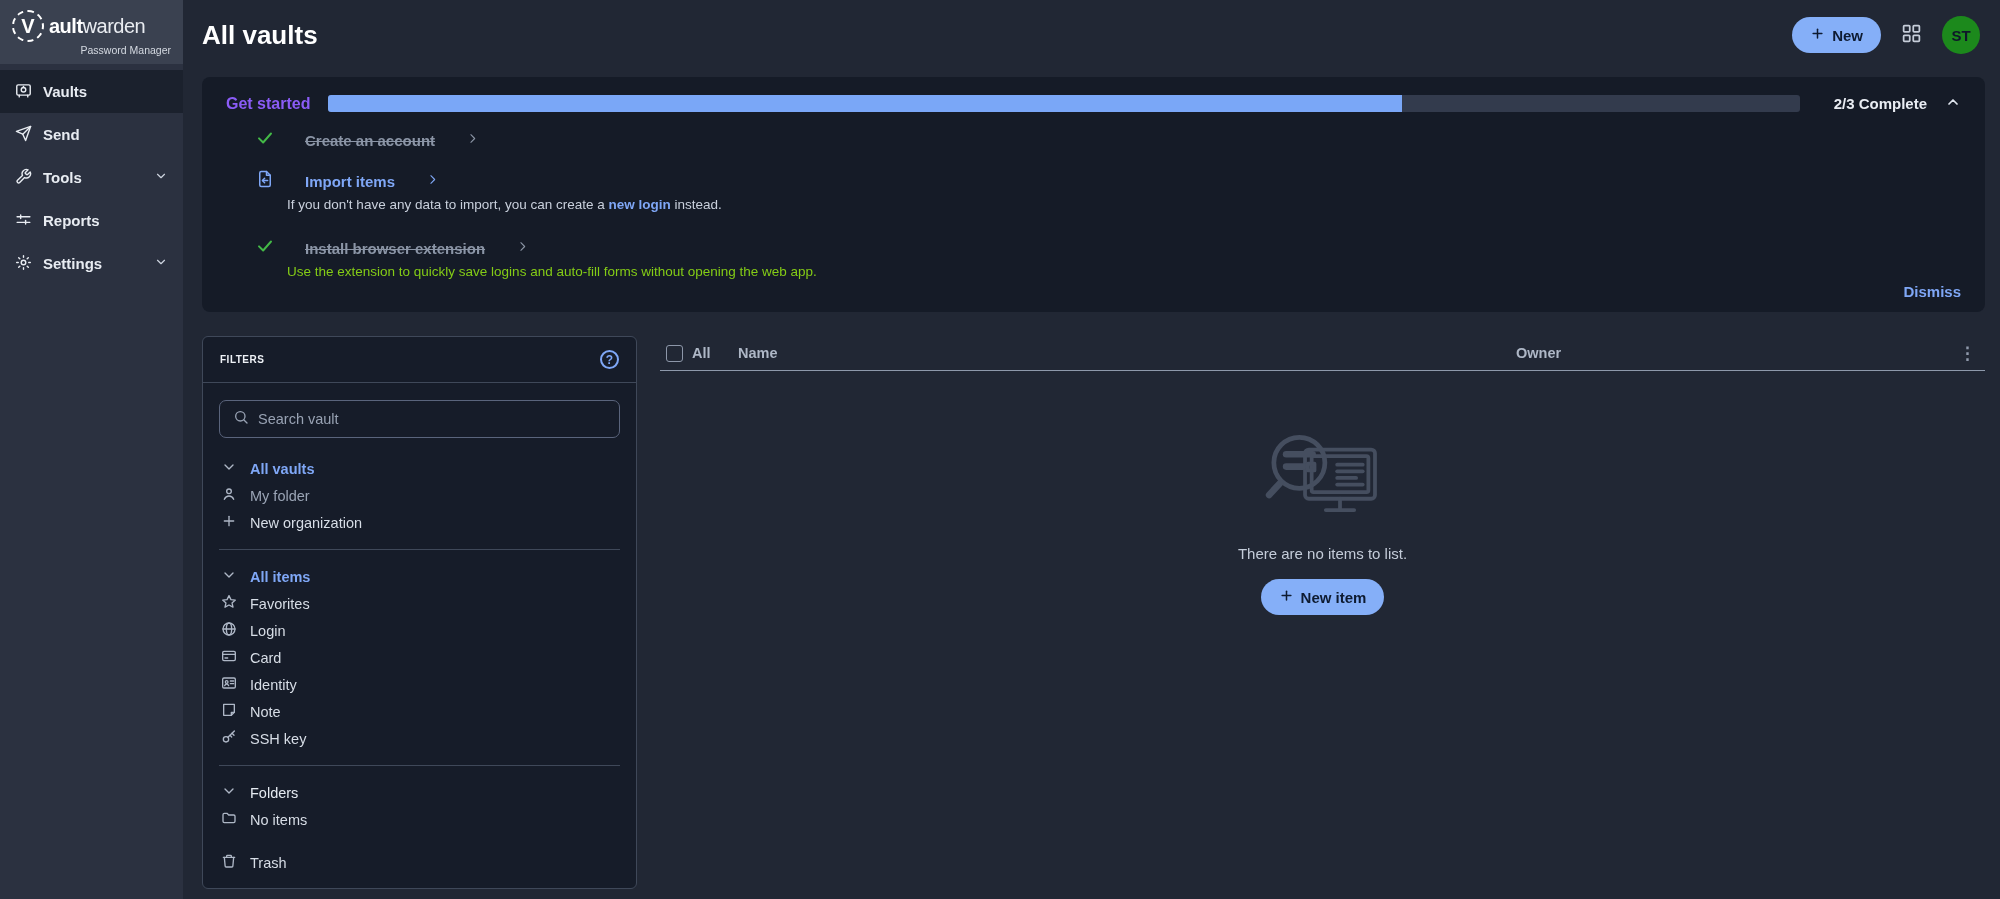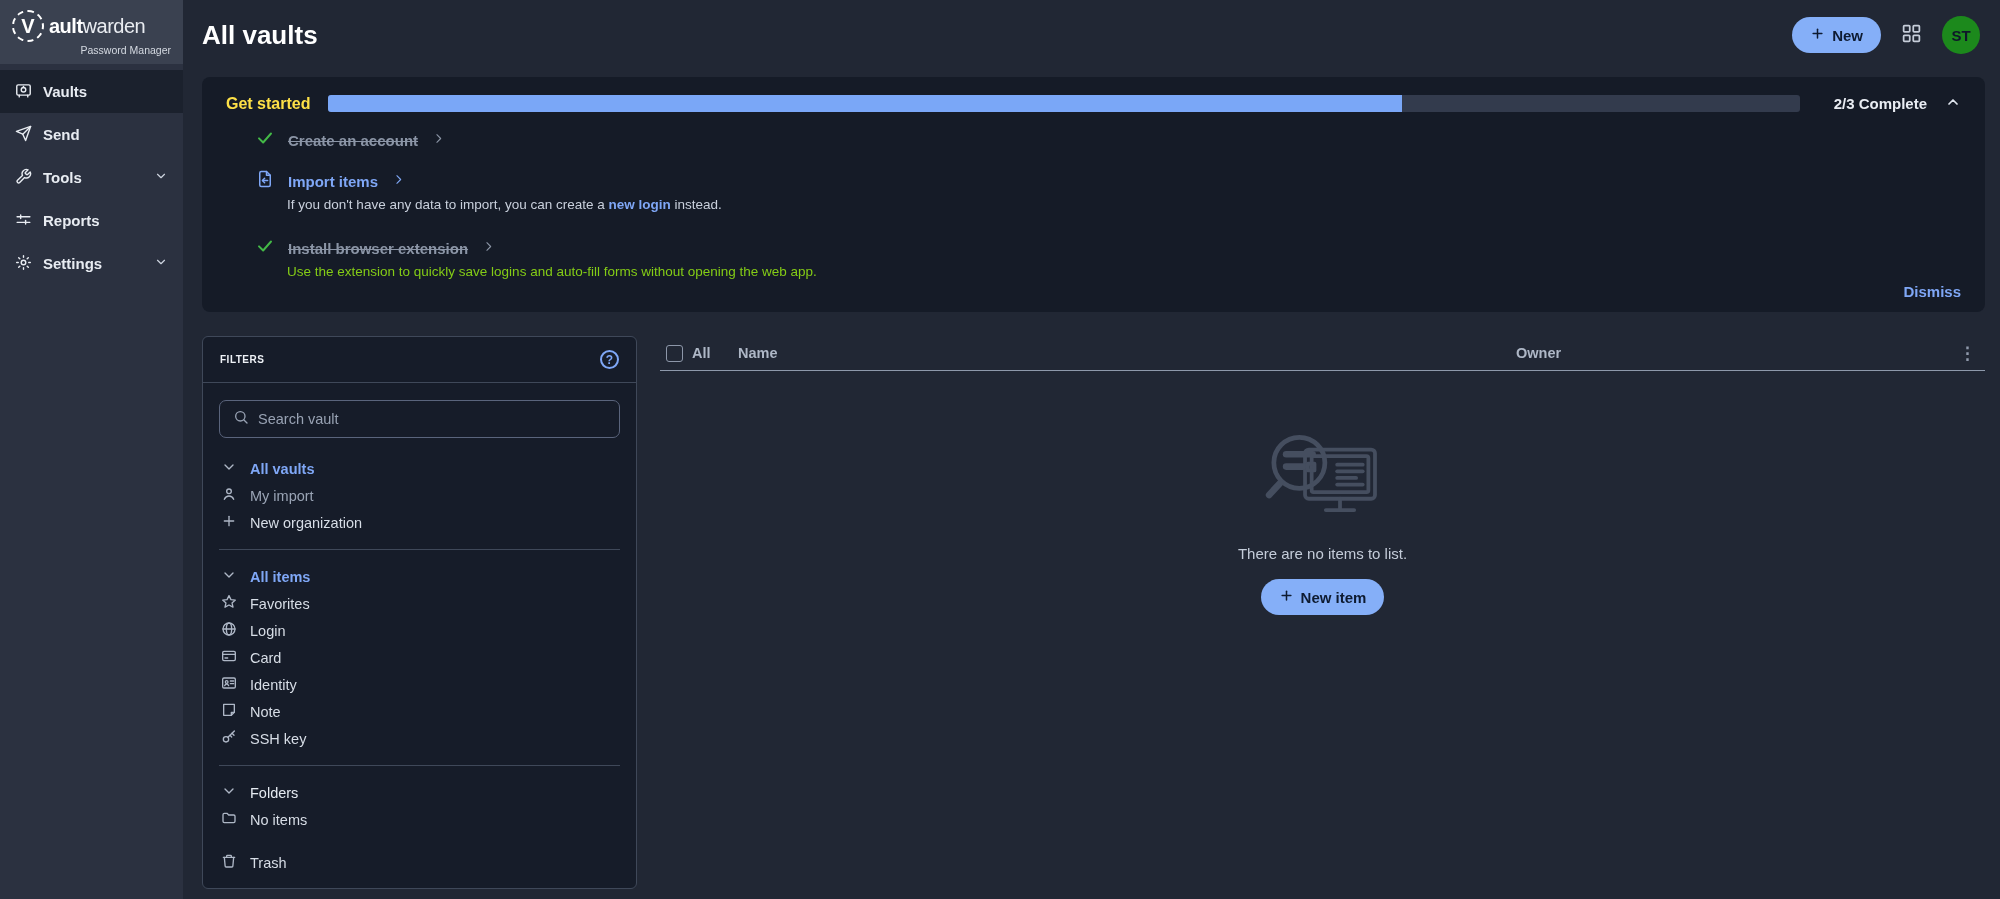--- a/index.html
+++ b/index.html
@@ -41,28 +41,28 @@
   .avatar { width:38px; height:38px; border-radius:50%; background:#1c891c; color:#0f172a;
             font-size:15px; font-weight:700; display:flex; align-items:center;
             justify-content:center; cursor:pointer; }
 
   .content { flex:1; padding:7px 15px 0 19px; }
 
   
   .card { background:#151b27; border-radius:8px; }
   .get-started { padding:17px 24px 12px; }
   .gs-header { display:flex; align-items:center; gap:18px; }
-  .gs-title { color:#fde047; font-size:16px; font-weight:700; white-space:nowrap; }
+  .gs-title { color:#8b5cf6; font-size:16px; font-weight:700; white-space:nowrap; }
   .progress { flex:1; height:17px; background:#333b4d; border-radius:3px; overflow:hidden; }
   .progress-fill { height:100%; background:#7aa7f7; }
   .gs-status { color:#e9edf3; font-size:15px; font-weight:600; white-space:nowrap; margin-left:16px; }
   .gs-collapse { background:none; border:none; color:#dfe5ee; cursor:pointer; }
   .gs-collapse svg { width:16px; height:16px; stroke-width:2.6; }
   .gs-tasks { padding:16px 0 0 30px; }
-  .task-row { display:flex; align-items:center; gap:14px; }
+  .task-row { display:flex; align-items:center; gap:31px; }
   .task-icon-done { color:#43b947; } .task-icon-done svg { width:18px; height:18px; stroke-width:2.6; }
   .task-icon-import { color:#7fa7f6; } .task-icon-import svg { width:18px; height:18px; }
   .task-label { font-size:15px; font-weight:700; cursor:pointer; }
   .task-done .task-label { color:#8b95a6; text-decoration:line-through; }
   .task-pending .task-label { color:#7fa7f6; }
   .task-caret svg { width:13px; height:13px; }
   .task-done .task-caret { color:#8b95a6; }
   .task-pending .task-caret { color:#7fa7f6; }
   .task-desc { margin:5px 0 0 31px; font-size:13.5px; color:#c9d0dc; }
   .task-desc.dim { color:#84cc16; }
@@ -315,21 +315,21 @@
                 <span><svg class="ic" viewBox="0 0 24 24">
                       <polyline points="6 9 12 15 18 9"></polyline>
                     </svg></span>
                 <span class="f-strong">All vaults</span>
               </div>
               <div class="f-row">
                 <span><svg class="ic" viewBox="0 0 24 24">
                       <circle cx="12" cy="8" r="3.5"></circle>
                       <path d="M5 20c1.5-3.5 4-5 7-5s5.5 1.5 7 5"></path>
                     </svg></span>
-                <span class="f-muted">My import</span>
+                <span class="f-muted">My folder</span>
               </div>
               <div class="f-row">
                 <span><svg class="ic" viewBox="0 0 24 24">
                       <line x1="12" y1="5" x2="12" y2="19"></line>
                       <line x1="5" y1="12" x2="19" y2="12"></line>
                     </svg></span>
                 <span>New organization</span>
               </div>
 
               <hr class="f-divider">

